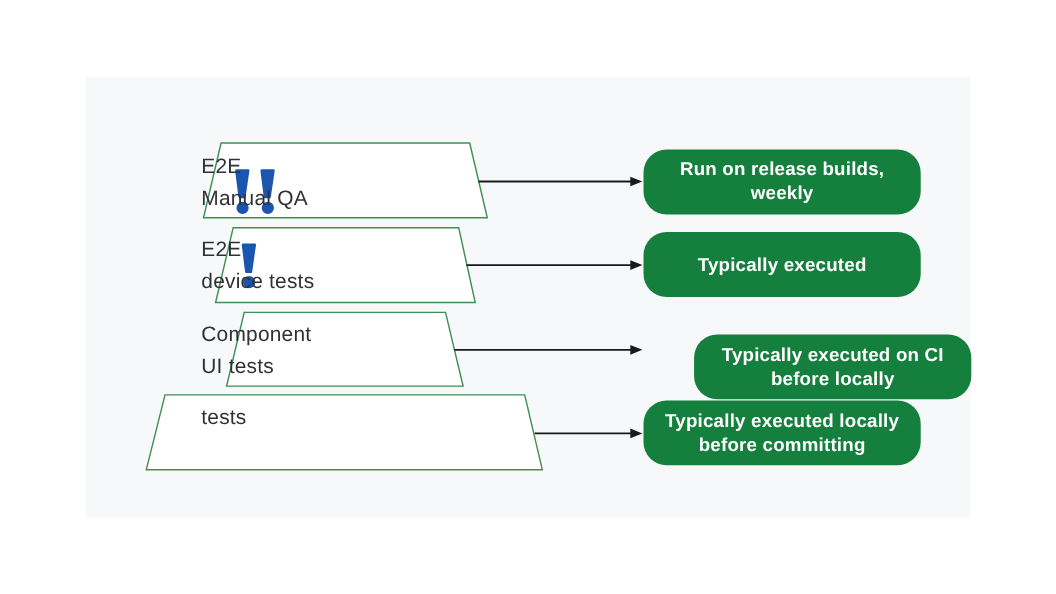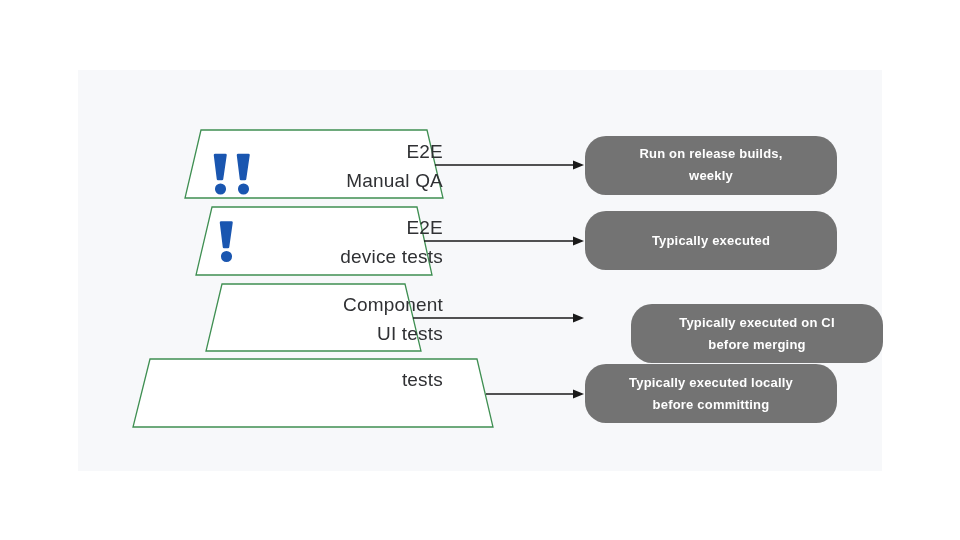--- a/index.html
+++ b/index.html
@@ -28,36 +28,36 @@
     position: absolute;
     left: 0;
     top: 0;
     width: 960px;
     height: 540px;
   }
   .trap-label {
     position: absolute;
     left: 183px;
     width: 260px;
-    text-align: right;
+    text-align: left;
     color: #303134;
     font-size: 19px;
     line-height: 29px;
     letter-spacing: 0.2px;
   }
   .trap-label div { white-space: nowrap; }
   .desc-box {
     position: absolute;
     left: 585px;
     width: 252px;
     height: 59px;
-    background: #737373;
+    background: #15803d;
     border-radius: 21px;
     color: #ffffff;
-    font-size: 13px;
+    font-size: 17px;
     line-height: 22px;
     font-weight: 600;
     letter-spacing: 0.2px;
     display: flex;
     flex-direction: column;
     align-items: center;
     justify-content: center;
     text-align: center;
   }
   .desc-box div { white-space: nowrap; }
@@ -124,20 +124,20 @@
 
   <div class="desc-box" style="top:135.5px;">
     <div>Run on release builds,</div>
     <div>weekly</div>
   </div>
   <div class="desc-box" style="top:211px;">
     <div>Typically executed</div>
   </div>
   <div class="desc-box" style="top:304px;margin-left:46px;">
     <div>Typically executed on CI</div>
-    <div>before merging</div>
+    <div>before locally</div>
   </div>
   <div class="desc-box" style="top:364px;align-items:center;">
     <div>Typically executed locally</div>
     <div>before committing</div>
   </div>
 
 </div>
 
 </body></html>

